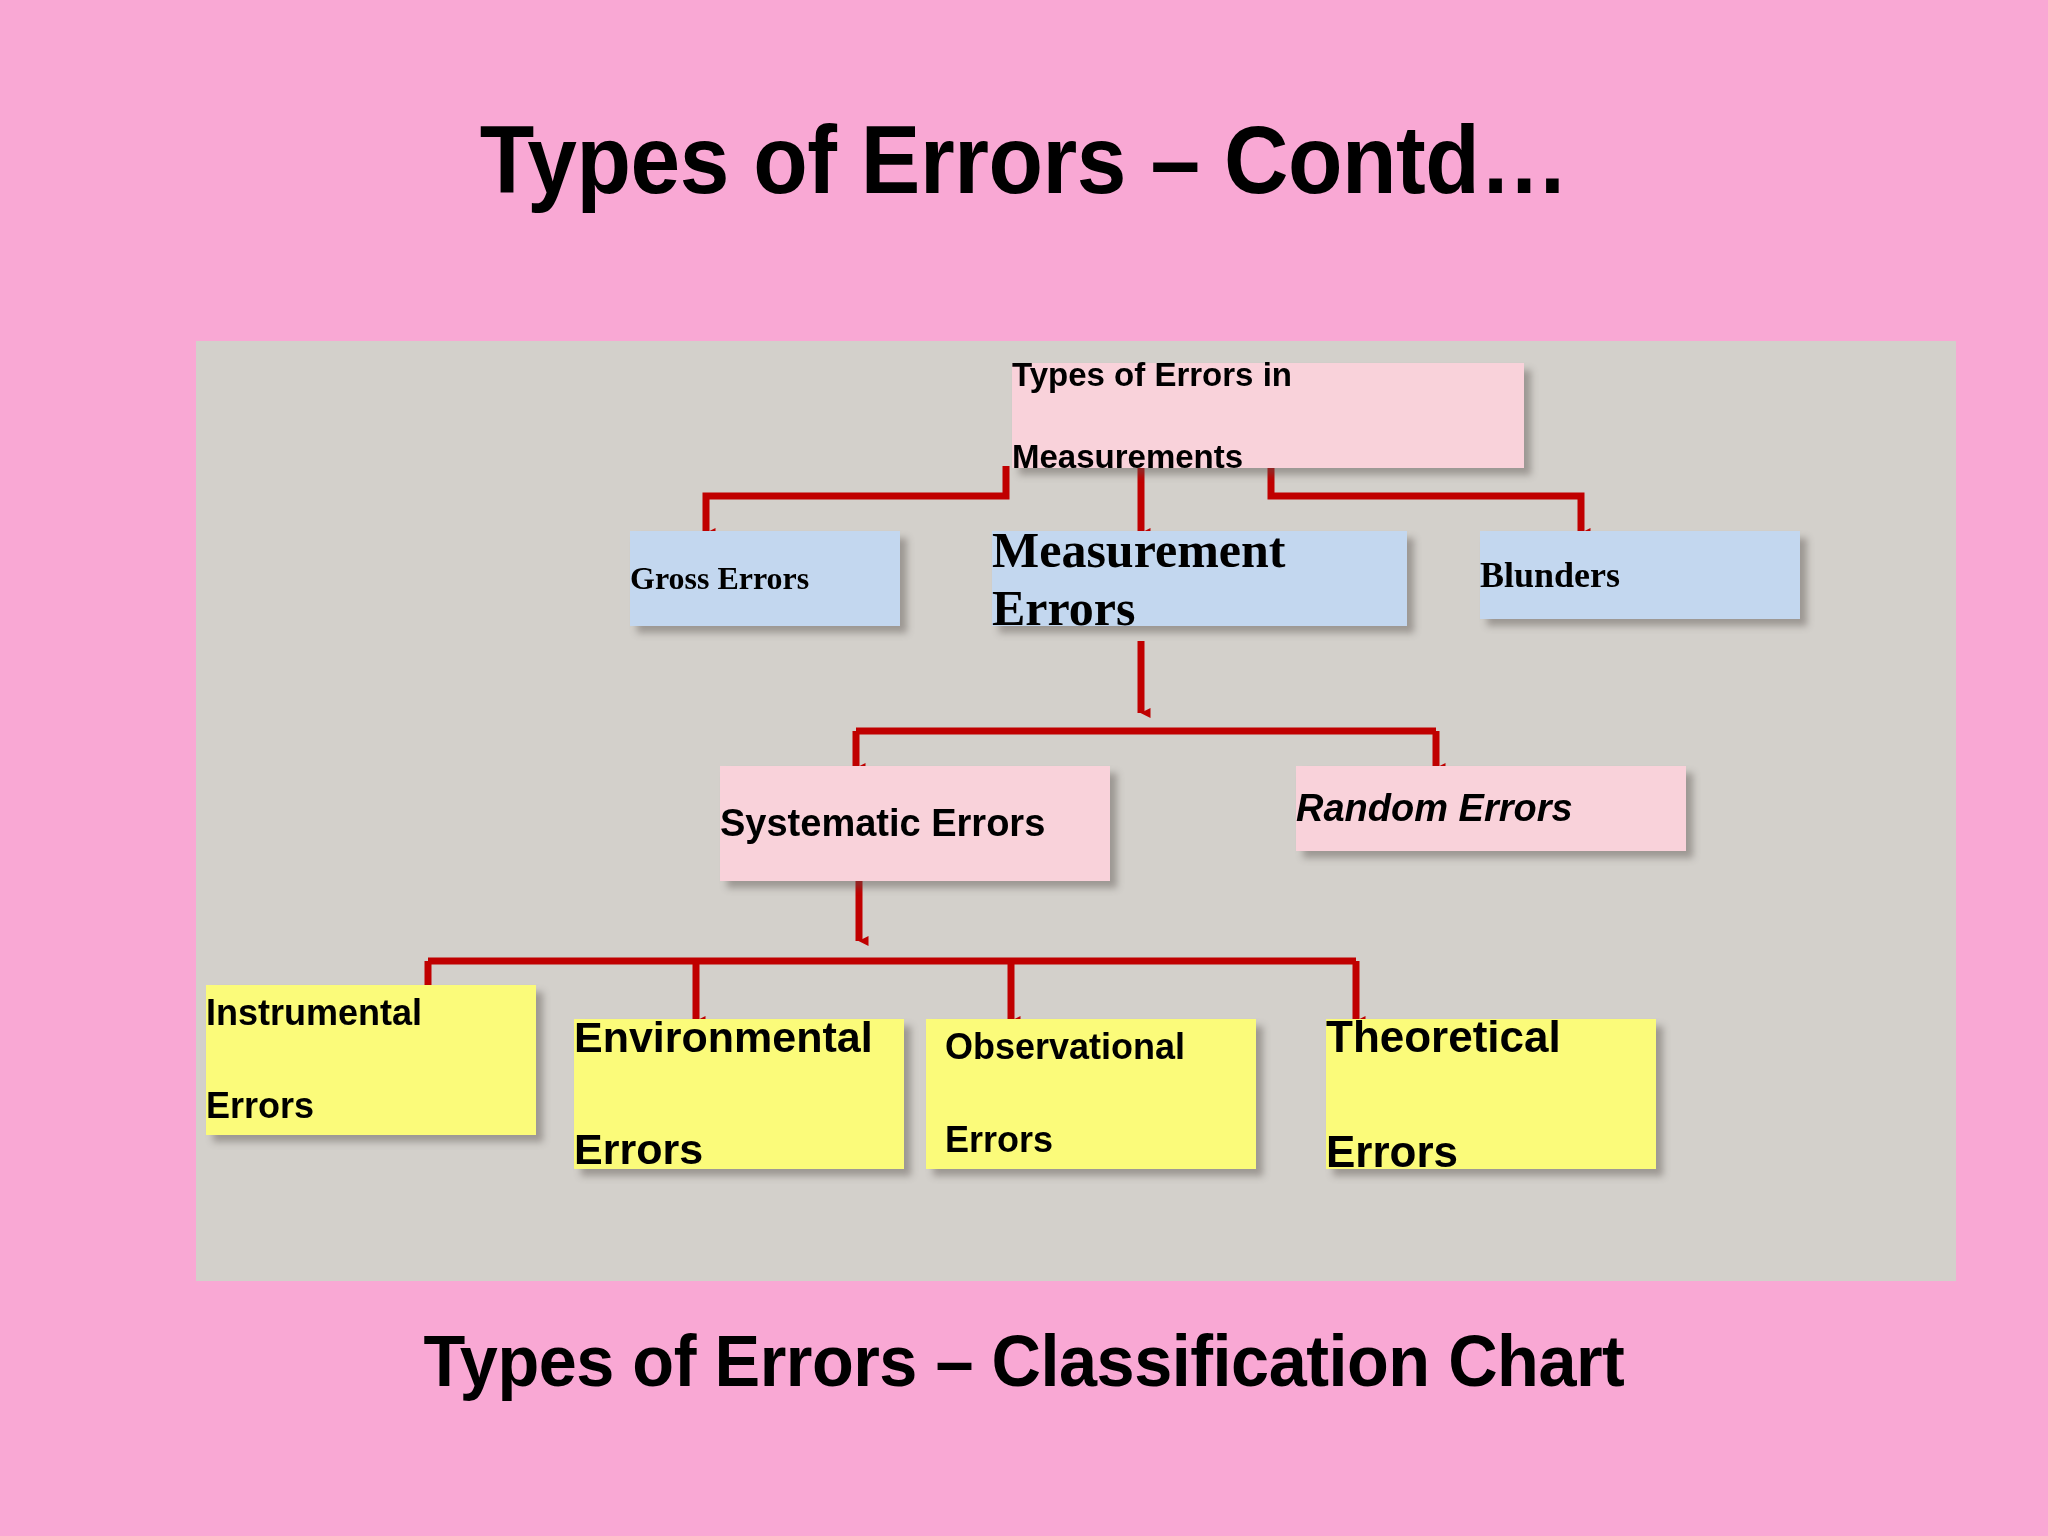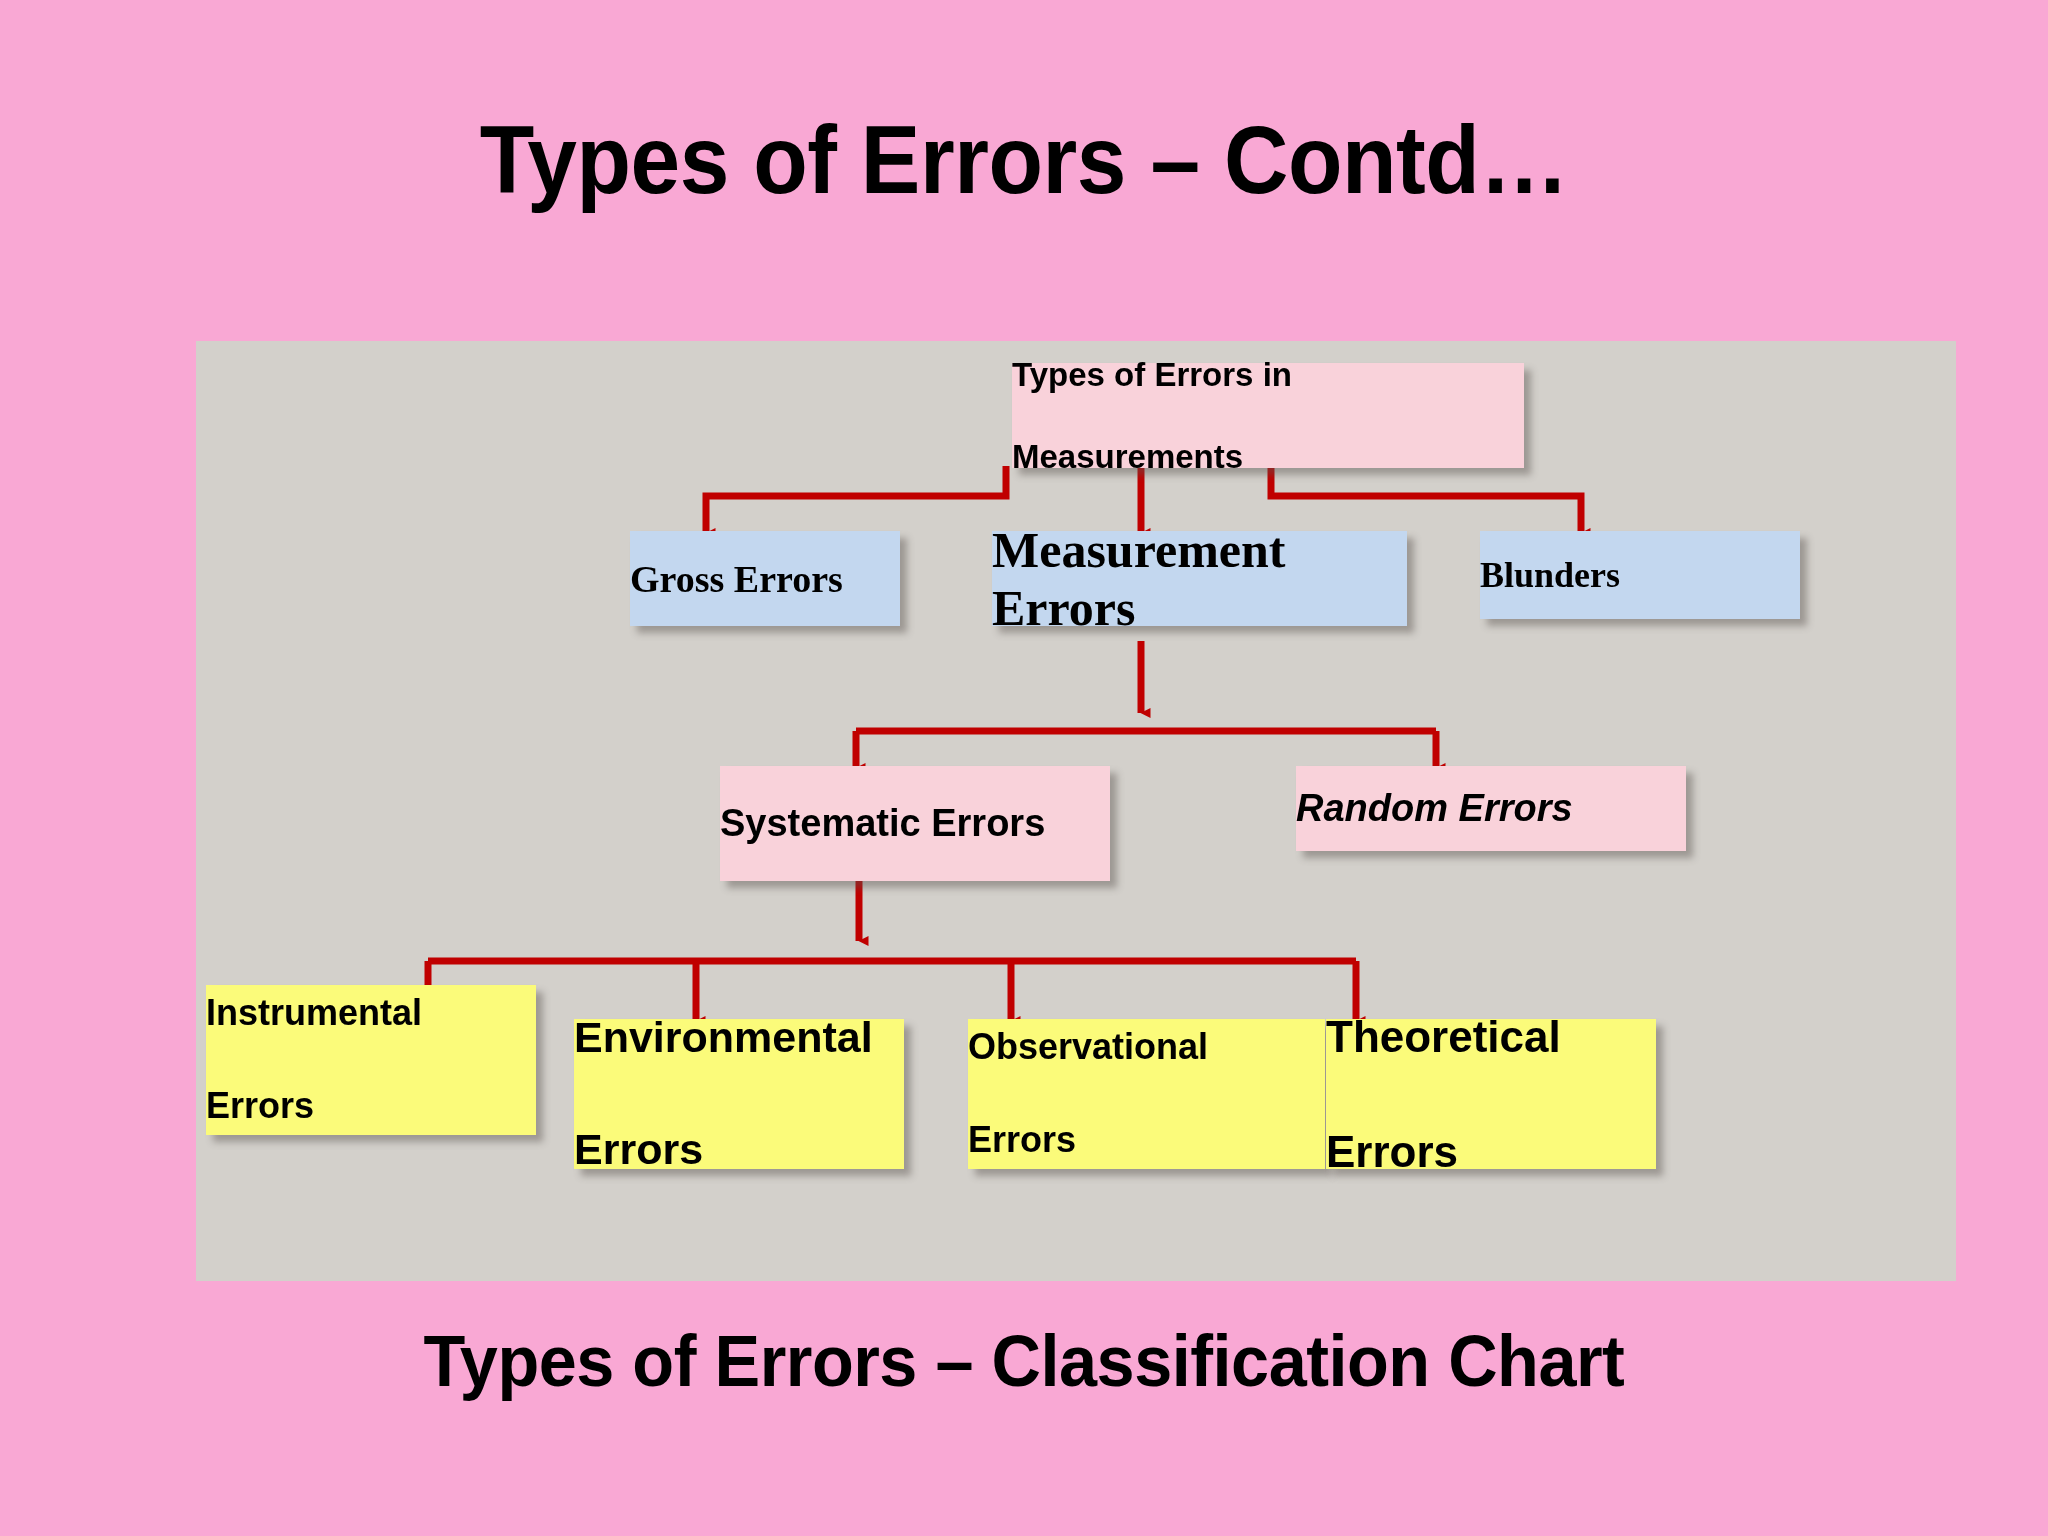--- a/index.html
+++ b/index.html
@@ -140,21 +140,21 @@
         <path d="M 500,620 L 500,680" marker-end="url(#arrowRed)"></path>
         <path d="M 815,620 L 815,680" marker-end="url(#arrowRed)"></path>
         <path d="M 1160,620 L 1160,680" marker-end="url(#arrowRed)"></path>
       </g>
     </svg>
 
     <div class="node pink sans" style="left:816px; top:22px; width:512px; height:105px; font-size:33px; line-height:1.25;">
       <span><span>Types of Errors in</span><br><span>Measurements</span></span>
     </div>
 
-    <div class="node blue serif" style="left:434px; top:190px; width:270px; height:95px; font-size:38px;">
+    <div class="node blue serif" style="left:434px; top:190px; width:270px; height:95px; font-size:32px;">
       <span>Gross Errors</span>
     </div>
 
     <div class="node blue serif" style="left:796px; top:190px; width:415px; height:95px; font-size:50px;">
       <span>Measurement Errors</span>
     </div>
 
     <div class="node pink sans" style="left:524px; top:425px; width:390px; height:115px; font-size:38px;">
       <span>Systematic Errors</span>
     </div>
@@ -168,21 +168,21 @@
     </div>
 
     <div class="node yellow sans" style="left:10px; top:644px; width:330px; height:150px; font-size:36px; line-height:1.3;">
       <span><span>Instrumental</span><br><span>Errors</span></span>
     </div>
 
     <div class="node yellow sans" style="left:378px; top:678px; width:330px; height:150px; font-size:43px; line-height:1.3;">
       <span><span>Environmental</span><br><span>Errors</span></span>
     </div>
 
-    <div class="node yellow sans" style="left:772px; top:678px; width:357px; height:150px; font-size:36px; line-height:1.3;">
+    <div class="node yellow sans" style="left:730px; top:678px; width:330px; height:150px; font-size:36px; line-height:1.3;padding-left:19px;">
       <span><span>Observational</span><br><span>Errors</span></span>
     </div>
 
     <div class="node yellow sans" style="left:1130px; top:678px; width:330px; height:150px; font-size:44px; line-height:1.3;">
       <span><span>Theoretical</span><br><span>Errors</span></span>
     </div>
 
   </div>
 
   <div class="slide-caption">Types of Errors – Classification Chart</div>

